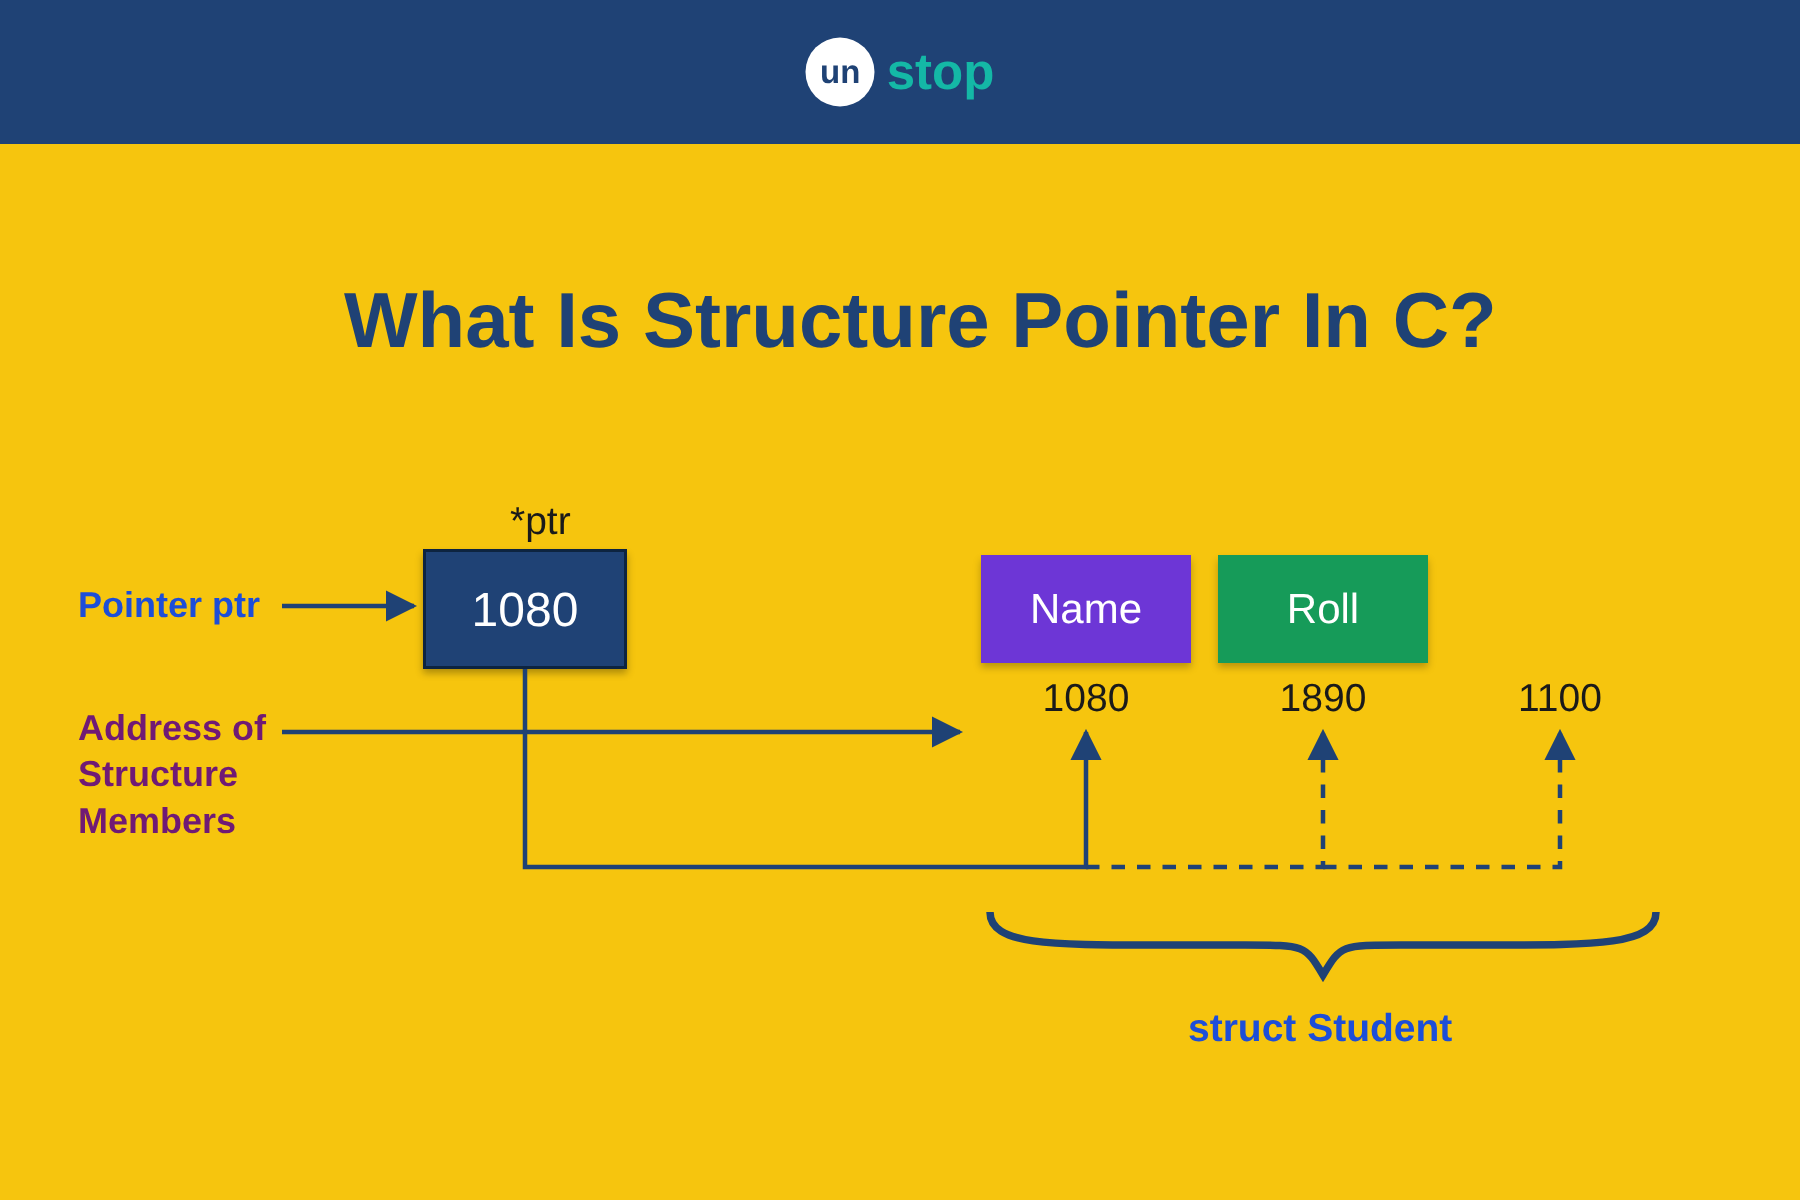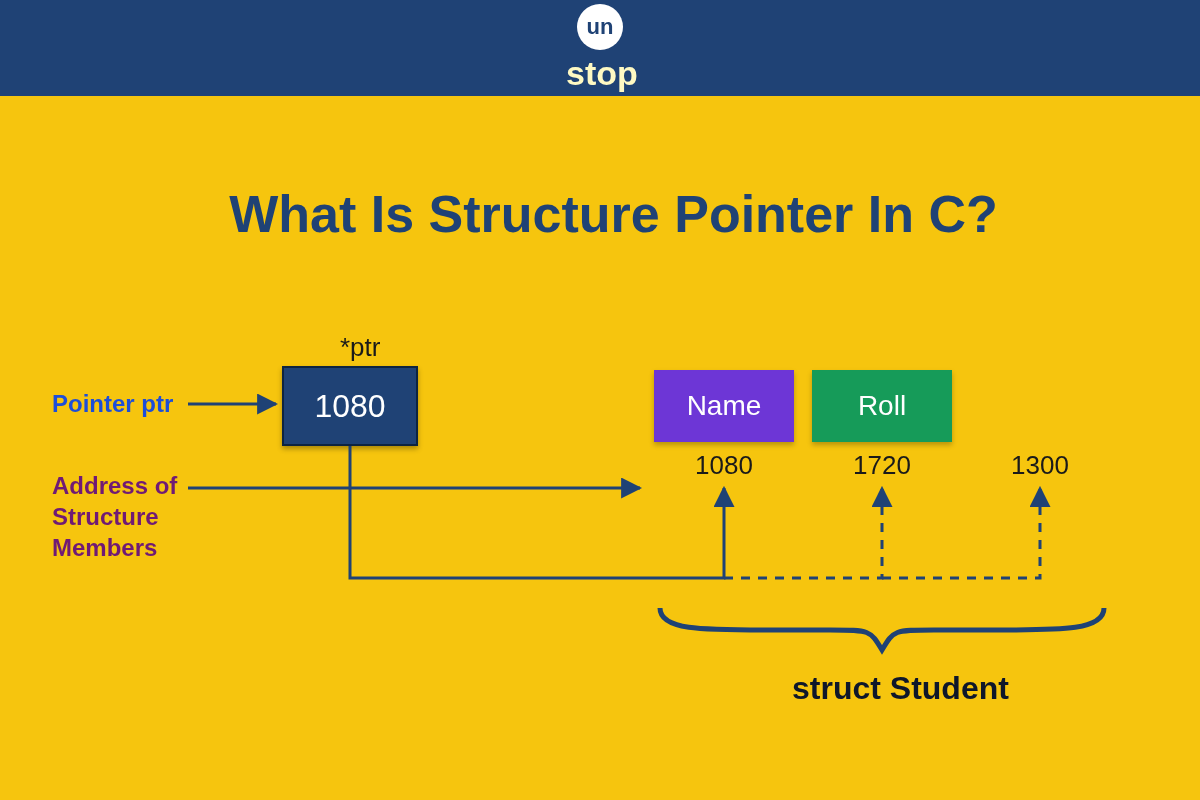--- a/index.html
+++ b/index.html
@@ -16,38 +16,37 @@
     height: 96px;
     background: #1f4275;
     display: flex;
     align-items: center;
     justify-content: center;
   }
   .logo {
     display: flex;
     align-items: center;
     gap: 4px;
-    flex-direction: column;
   }
   .logo-circle {
     width: 46px;
     height: 46px;
     border-radius: 50%;
     background: #ffffff;
     display: flex;
     align-items: center;
     justify-content: center;
     font-weight: 800;
     font-size: 22px;
     color: #1f4275;
   }
   .logo-text {
     font-size: 34px;
     font-weight: 700;
-    color: #fef9c3;
+    color: #14b8a6;
     margin-left: 4px;
   }
   .title {
     text-align: center;
     margin-top: 88px;
     font-size: 52px;
     font-weight: 800;
     color: #1f4275;
     padding-left: 27px;
   }
@@ -129,23 +128,23 @@
     top: 0;
     left: 0;
     width: 1200px;
     height: 420px;
     pointer-events: none;
   }
   .struct-label {
     position: absolute;
     top: 340px;
     left: 792px;
-    font-size: 32px;
-    font-weight: 700;
-    color: #0f172a;
+    font-size: 26px;
+    font-weight: 700;
+    color: #1d4ed8;
   }
 </style>
 </head>
 <body>
 
 <div class="header">
   <div class="logo">
     <div class="logo-circle">un</div>
     <div class="logo-text">stop</div>
   </div>
@@ -160,22 +159,22 @@
 
   <div class="label-pointer">Pointer ptr</div>
   <div class="label-addr" style="white-space:pre-line;">Address of
 Structure
 Members</div>
 
   <div class="member m-roll">Roll</div>
   <div class="member m-name">Name</div>
 
   <div class="addr a1">1080</div>
-  <div class="addr a2">1720</div>
-  <div class="addr a3">1300</div>
+  <div class="addr a2">1890</div>
+  <div class="addr a3">1100</div>
 
   <svg class="overlay">
     <defs>
       <marker id="arrow" viewBox="0 0 10 10" refX="9" refY="5" markerWidth="7" markerHeight="7" orient="auto-start-reverse">
         <path d="M 0 0 L 10 5 L 0 10 z" fill="#1f4275"></path>
       </marker>
     </defs>
 
     <line x1="188" y1="74" x2="276" y2="74" stroke="#1f4275" stroke-width="3" marker-end="url(#arrow)"></line>
 

